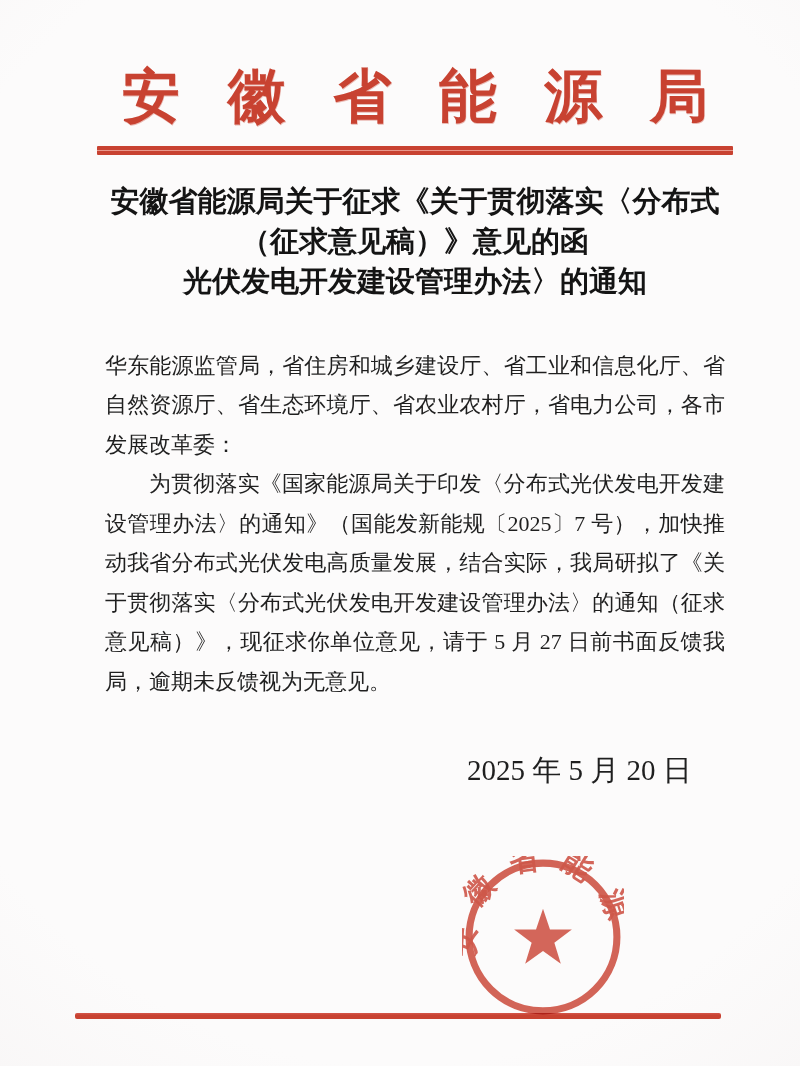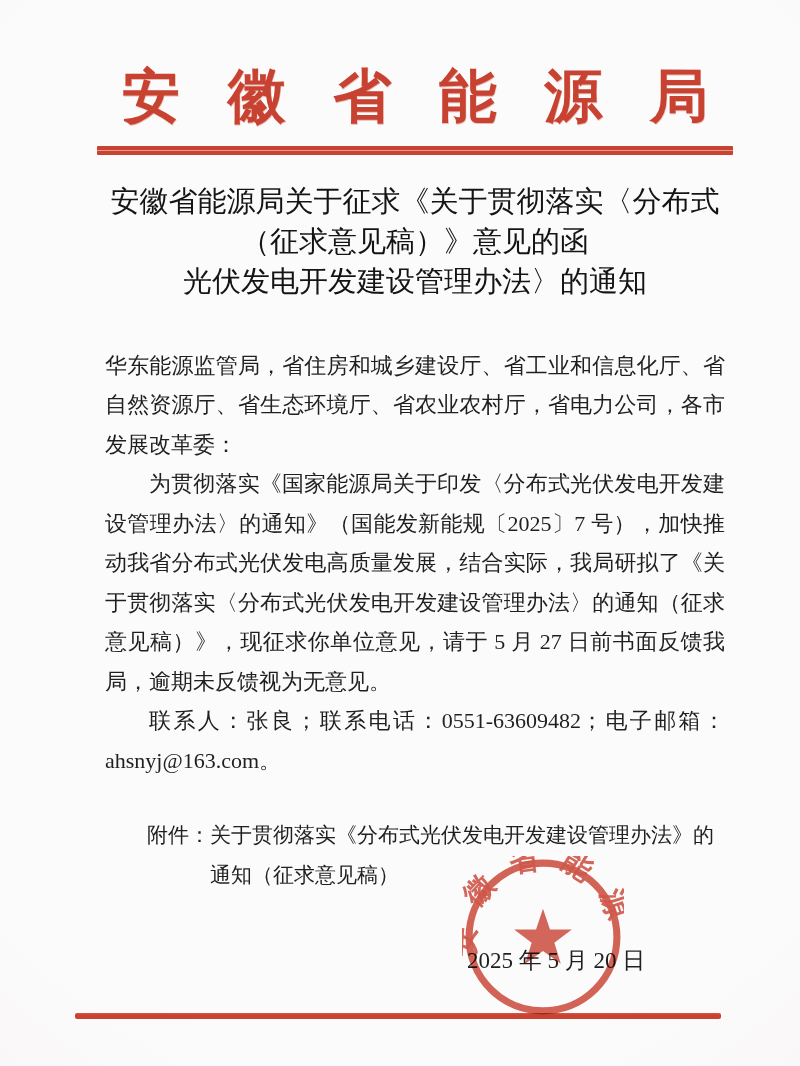--- a/index.html
+++ b/index.html
@@ -38,21 +38,21 @@
     background: linear-gradient(to bottom,
       var(--red, #c84231) 0%, var(--red, #c84231) 42%,
       #e9978b 42%, #e9978b 56%,
       var(--red, #c84231) 56%, var(--red, #c84231) 100%);
     border-radius: 1px;
   }
   .doc-title {
     margin-top: 26px;
     text-align: center;
     font-size: 29px;
-    font-weight: normal;
+    font-weight: bold;
     line-height: 40px;
     color: #141414;
   }
   .body-text {
     width: 620px;
     margin: 45px auto 0 auto;
     font-size: 22px;
     line-height: 39.5px;
     text-align: justify;
     color: var(--ink, #1f1f1f);
@@ -63,21 +63,21 @@
     margin: 35px auto 0 auto;
     font-size: 21px;
     line-height: 40px;
     color: var(--ink, #1f1f1f);
     padding-left: 5em;
     text-indent: -3em;
   }
   .date-line {
     width: 620px;
     margin: 50px auto 16px auto;
-    font-size: 23px;
+    font-size: 29px;
     color: var(--ink, #1f1f1f);
     padding-left: 362px;
     white-space: nowrap;
     position: relative;
     z-index: 2;
   }
   .seal {
     position: absolute;
     left: 462px;
     top: 856px;
@@ -109,24 +109,22 @@
 
   <div class="doc-title">
     <div>安徽省能源局关于征求《关于贯彻落实〈分布式</div>
     <div>（征求意见稿）》意见的函</div>
     <div>光伏发电开发建设管理办法〉的通知</div>
   </div>
 
   <div class="body-text">
     <p>华东能源监管局，省住房和城乡建设厅、省工业和信息化厅、省自然资源厅、省生态环境厅、省农业农村厅，省电力公司，各市发展改革委：</p>
     <p class="indent">为贯彻落实《国家能源局关于印发〈分布式光伏发电开发建设管理办法〉的通知》（国能发新能规〔2025〕7 号），加快推动我省分布式光伏发电高质量发展，结合实际，我局研拟了《关于贯彻落实〈分布式光伏发电开发建设管理办法〉的通知（征求意见稿）》，现征求你单位意见，请于 5 月 27 日前书面反馈我局，逾期未反馈视为无意见。</p>
-    <p class="indent">联系人：张良；联系电话：0551-63609482；电子邮箱：ahsnyj@163.com。</p>
   </div>
 
-  <div class="attachment"><span>附件：</span><span>关于贯彻落实《分布式光伏发电开发建设管理办法》的通知（征求意见稿）</span></div>
 
   <div class="date-line">2025 年 5 月 20 日</div>
 
   <svg class="seal" viewBox="0 0 160 160" width="162" height="162" aria-hidden="true">
     <defs>
       <path id="sealArc" d="M 16.1 103.3 A 68 68 0 1 1 143.9 103.3" fill="none"></path>
     </defs>
     <circle cx="80" cy="80" r="73" fill="none" stroke="#cb4030" stroke-width="7" opacity="0.92"></circle>
     <polygon points="80,52 73.1,72.5 51.5,72.7 68.8,85.6 62.4,106.3 80,93.8 97.6,106.3 91.2,85.6 108.5,72.7 86.9,72.5" fill="#cb4030" opacity="0.9"></polygon>
     <text font-size="29" font-weight="bold" fill="#cb4030" opacity="0.9" letter-spacing="18" font-family="Liberation Serif, DejaVu Serif, serif">

